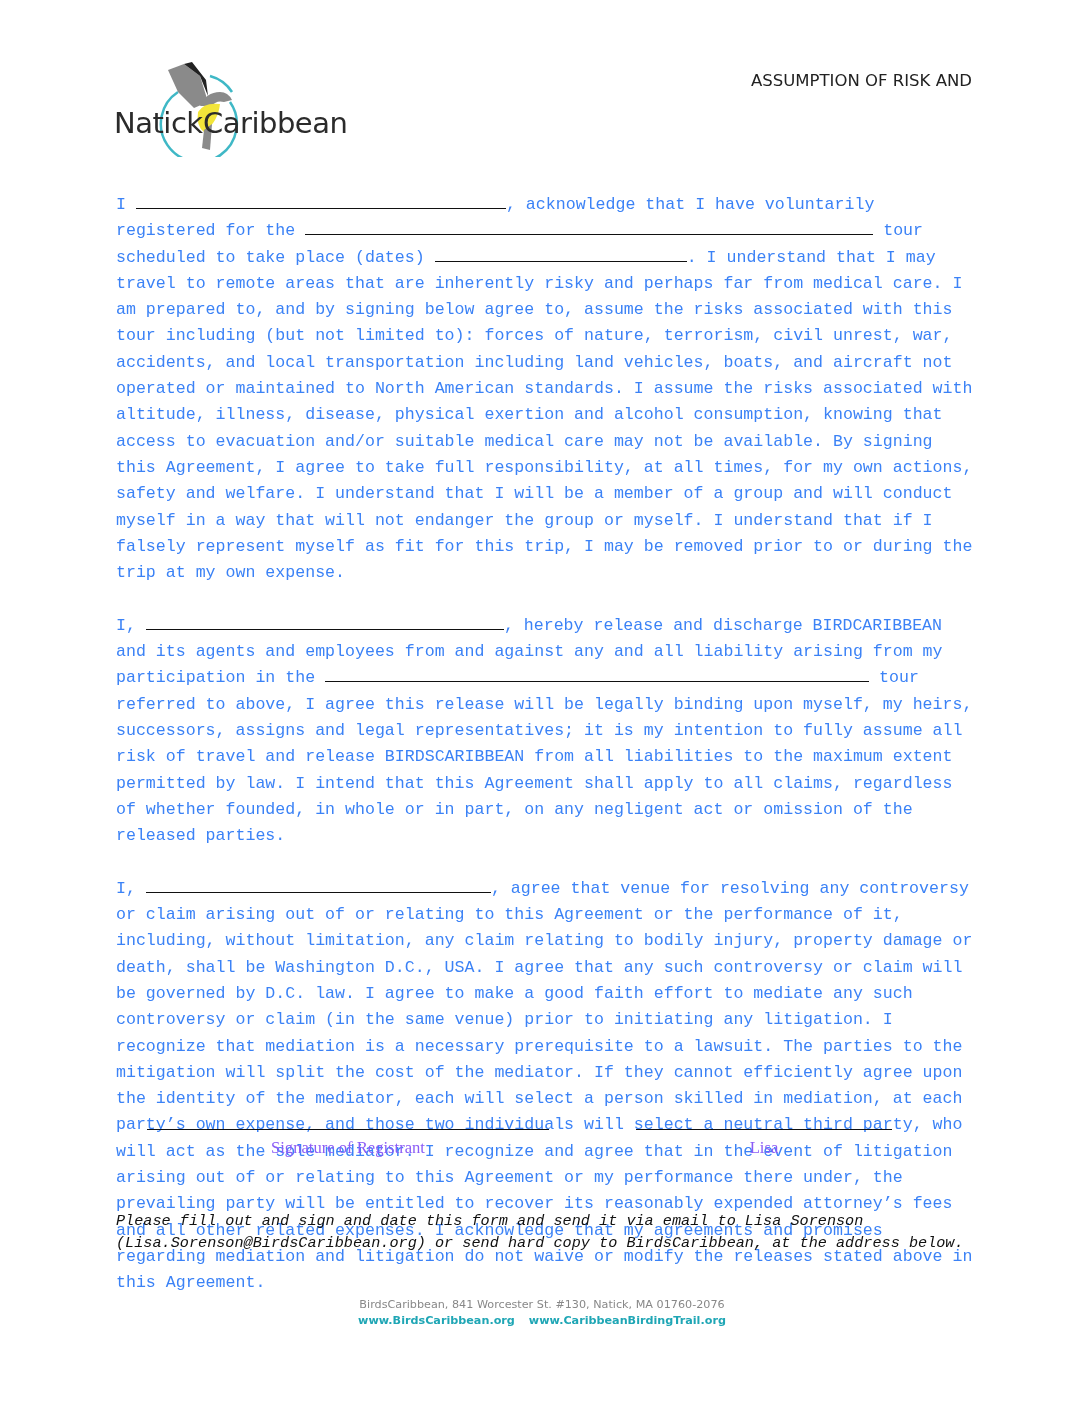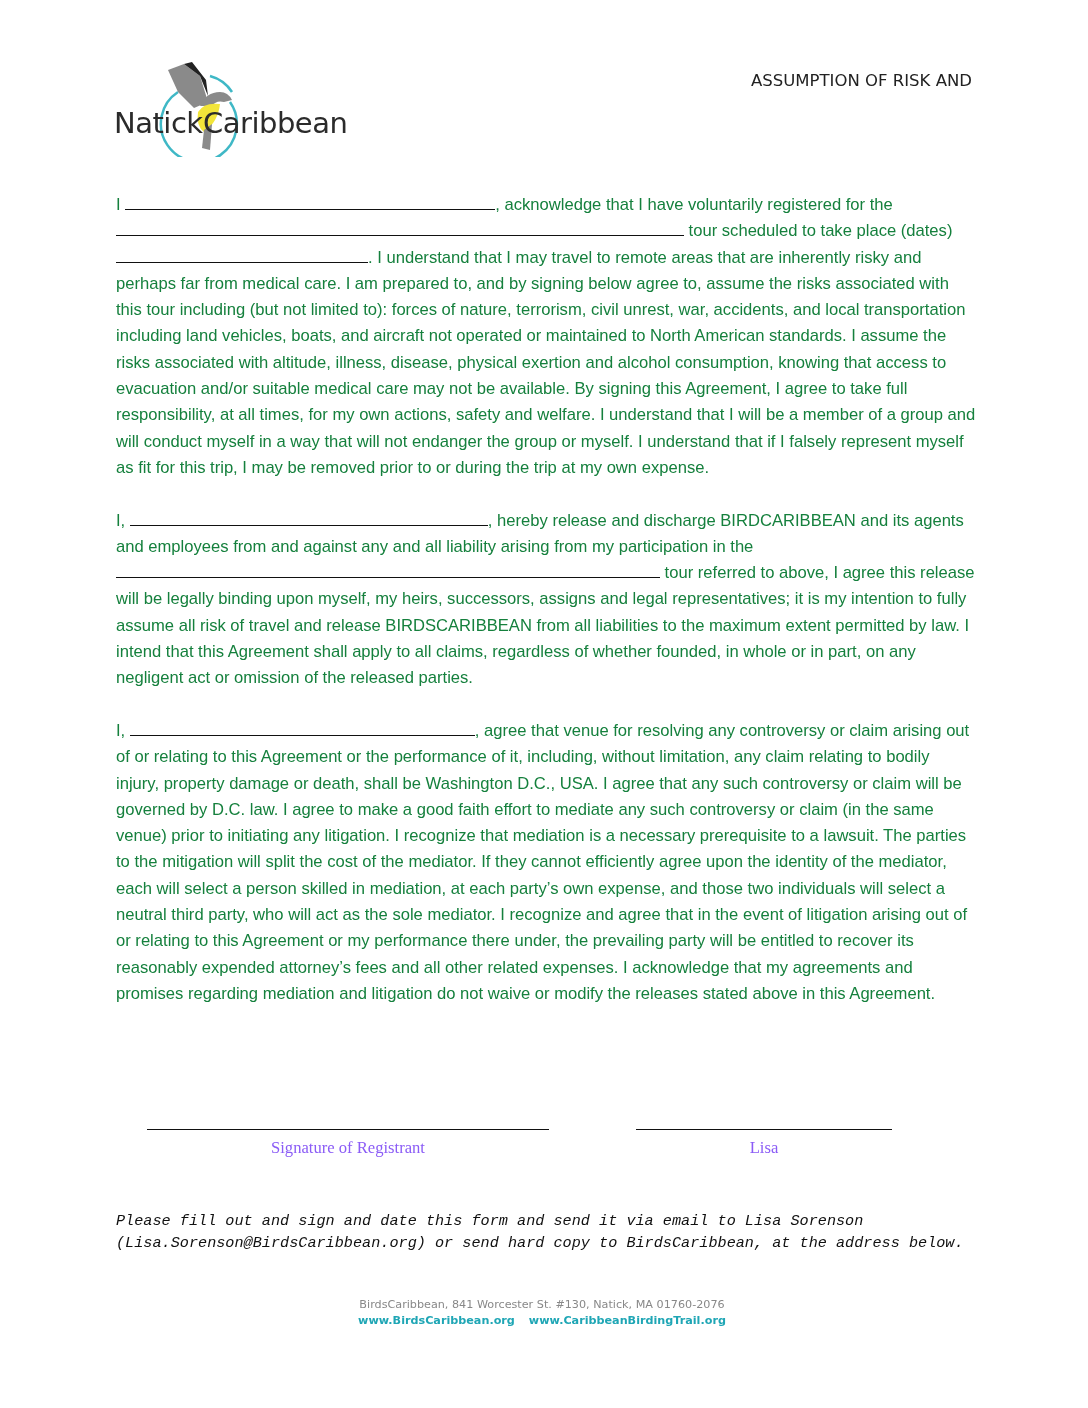--- a/index.html
+++ b/index.html
@@ -3,21 +3,21 @@
 <meta charset="utf-8">
 <style>
   html, body { margin: 0; padding: 0; background: #ffffff; }
   body { width: 1088px; height: 1408px; position: relative; overflow: hidden; color: #111; }
   .logo { position: absolute; left: 108px; top: 62px; width: 240px; height: 95px; }
   .logo svg { position: absolute; left: 0; top: 0; }
   .logo-text { position: absolute; top: 44px; font-family: "DejaVu Sans", sans-serif; font-size: 29px; color: #2b2b2b; letter-spacing: -0.5px; }
   .logo-birds { left: 6px; }
   .logo-carib { left: 95px; }
   .title { position: absolute; right: 116px; top: 68px; text-align: center; font-family: "DejaVu Sans", sans-serif; font-size: 16.5px; line-height: 26px; color: #222; }
-  .body { position: absolute; left: 116px; top: 192px; width: 860px; font-family: Liberation Sans, sans-serif; font-size: 16.6px; line-height: 26.3px; color: #15803d; }
+  .body { position: absolute; left: 116px; top: 192px; width: 860px; font-family: Liberation Mono, monospace; font-size: 16.6px; line-height: 26.3px; color: #3b82f6; }
   .para { margin: 0 0 26.3px 0; }
   .blank { display: inline-block; border-bottom: 1px solid #111; height: 13px; vertical-align: baseline; }
   .b1 { width: 370px; }
   .b2 { width: 568px; }
   .b3 { width: 252px; }
   .b4 { width: 358px; }
   .b5 { width: 544px; }
   .b6 { width: 345px; }
   .sig { position: absolute; top: 1129px; font-family: Liberation Serif, serif; font-size: 16.6px; color: #8b5cf6; text-align: center; }
   .sig-line { border-top: 1px solid #111; margin-bottom: 8px; }

